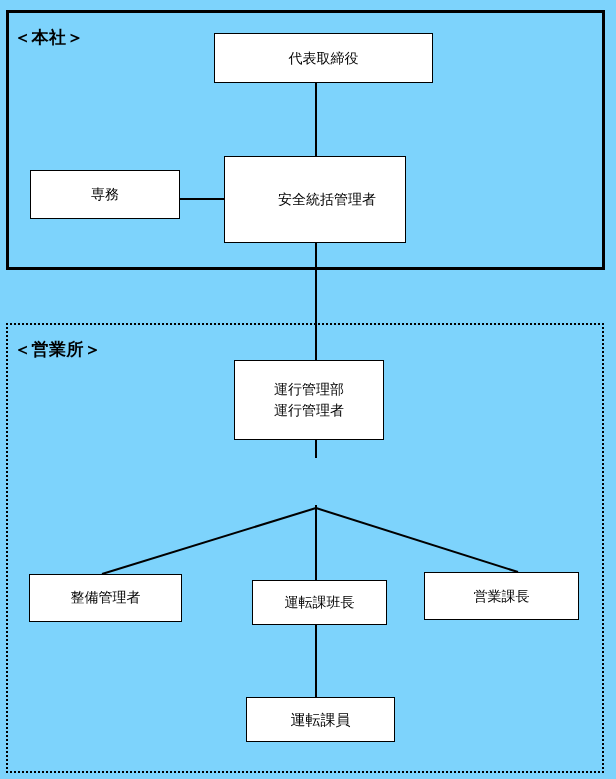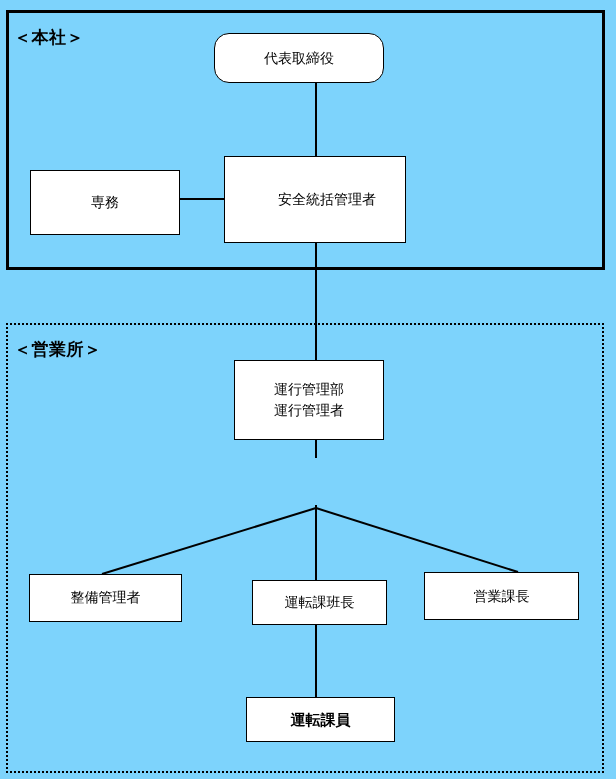--- a/index.html
+++ b/index.html
@@ -57,21 +57,21 @@
     z-index: 5;
   }
   .node .node-label {
     display: block;
     font-size: 14px;
     line-height: 21px;
     white-space: pre-line;
     color: #000000;
   }
   .node.strong .node-label {
-    font-weight: bold;
+    font-weight: normal;
     font-size: 15px;
   }
 
   
   .connector {
     position: absolute;
     background: #000000;
     z-index: 1;
   }
   .connector-v { width: 2px; }
@@ -110,25 +110,25 @@
 
   <div class="connector connector-v" style="left:315px; top:505px; height:75px;"></div>
 
   <div class="connector connector-v" style="left:315px; top:624px; height:75px;"></div>
 
   <svg class="diagonals" viewBox="0 0 616 779">
     <line x1="316" y1="508" x2="102" y2="574" stroke="#000000" stroke-width="2"></line>
     <line x1="316" y1="508" x2="518" y2="572" stroke="#000000" stroke-width="2"></line>
   </svg>
 
-  <div class="node" style="left:214px; top:33px; width:170px; height:50px;border-radius:15px;">
+  <div class="node" style="left:214px; top:33px; width:219px; height:50px;">
     <span class="node-label">代表取締役</span>
   </div>
 
-  <div class="node" style="left:30px; top:170px; width:150px; height:65px;">
+  <div class="node" style="left:30px; top:170px; width:150px; height:49px;">
     <span class="node-label">専務</span>
   </div>
 
   <div class="node" style="left:224px; top:156px; width:182px; height:87px;padding-left:24px;">
     <span class="node-label">安全統括管理者</span>
   </div>
 
   <div class="node" style="left:234px; top:360px; width:150px; height:80px;">
     <span class="node-label">運行管理部
 運行管理者</span>

